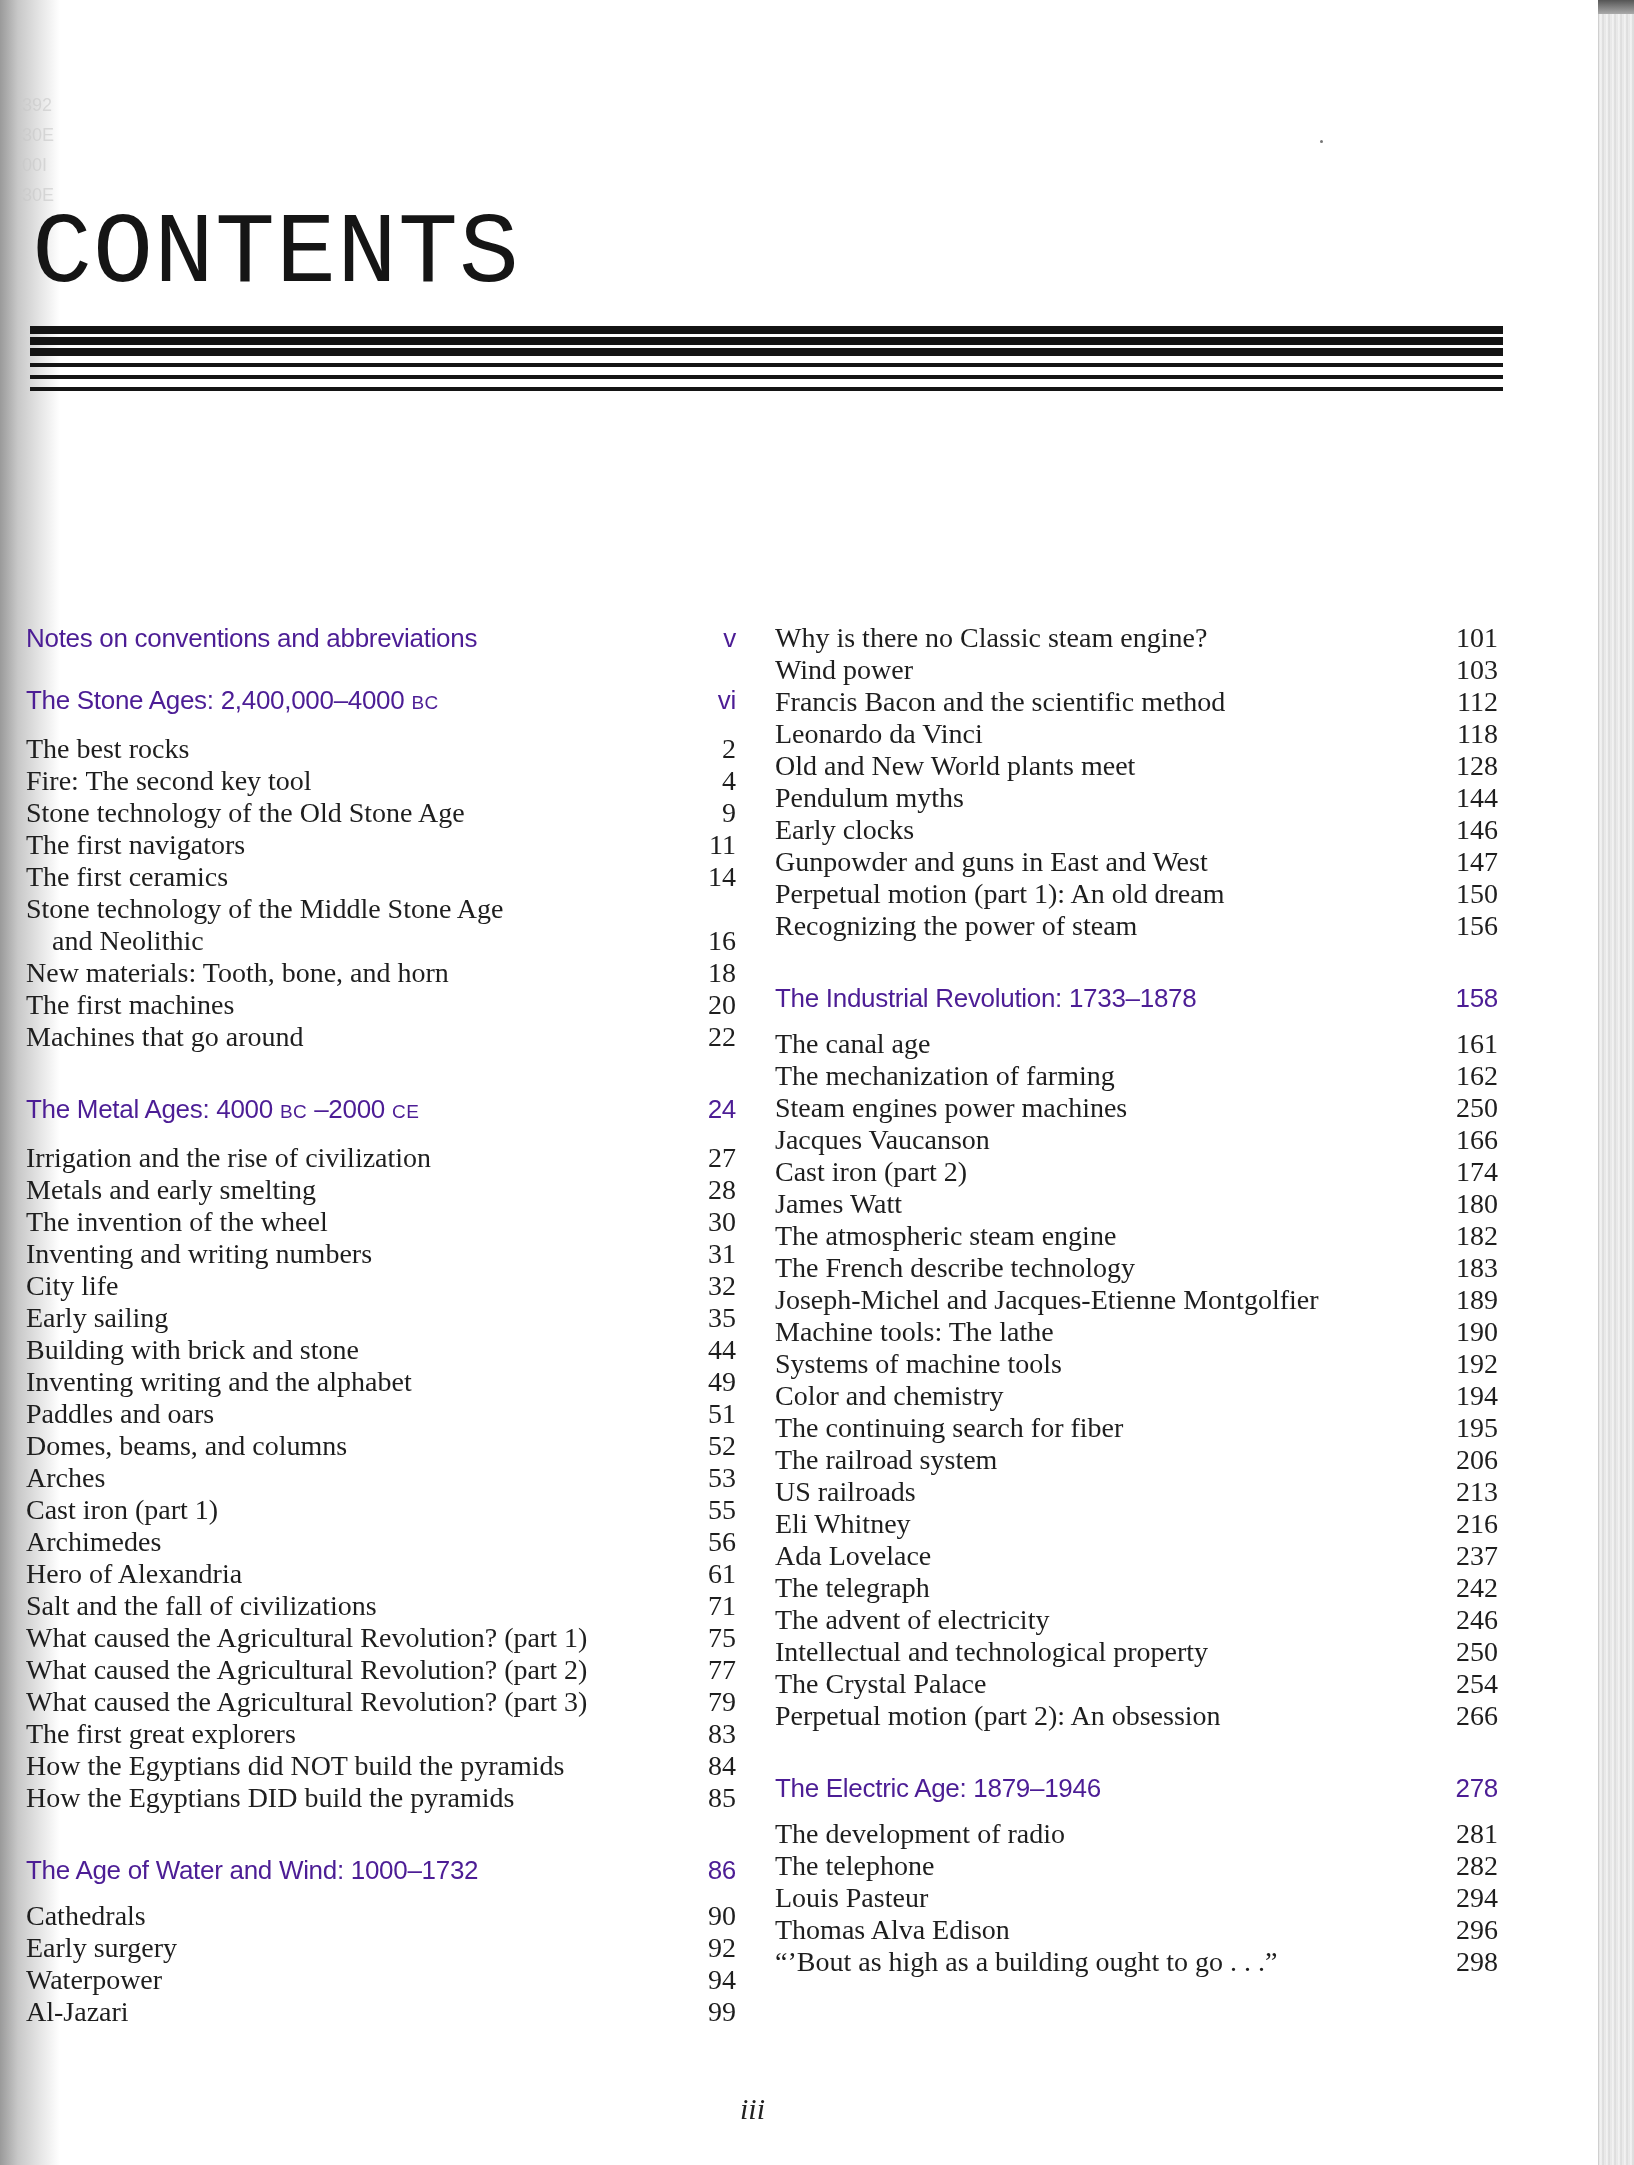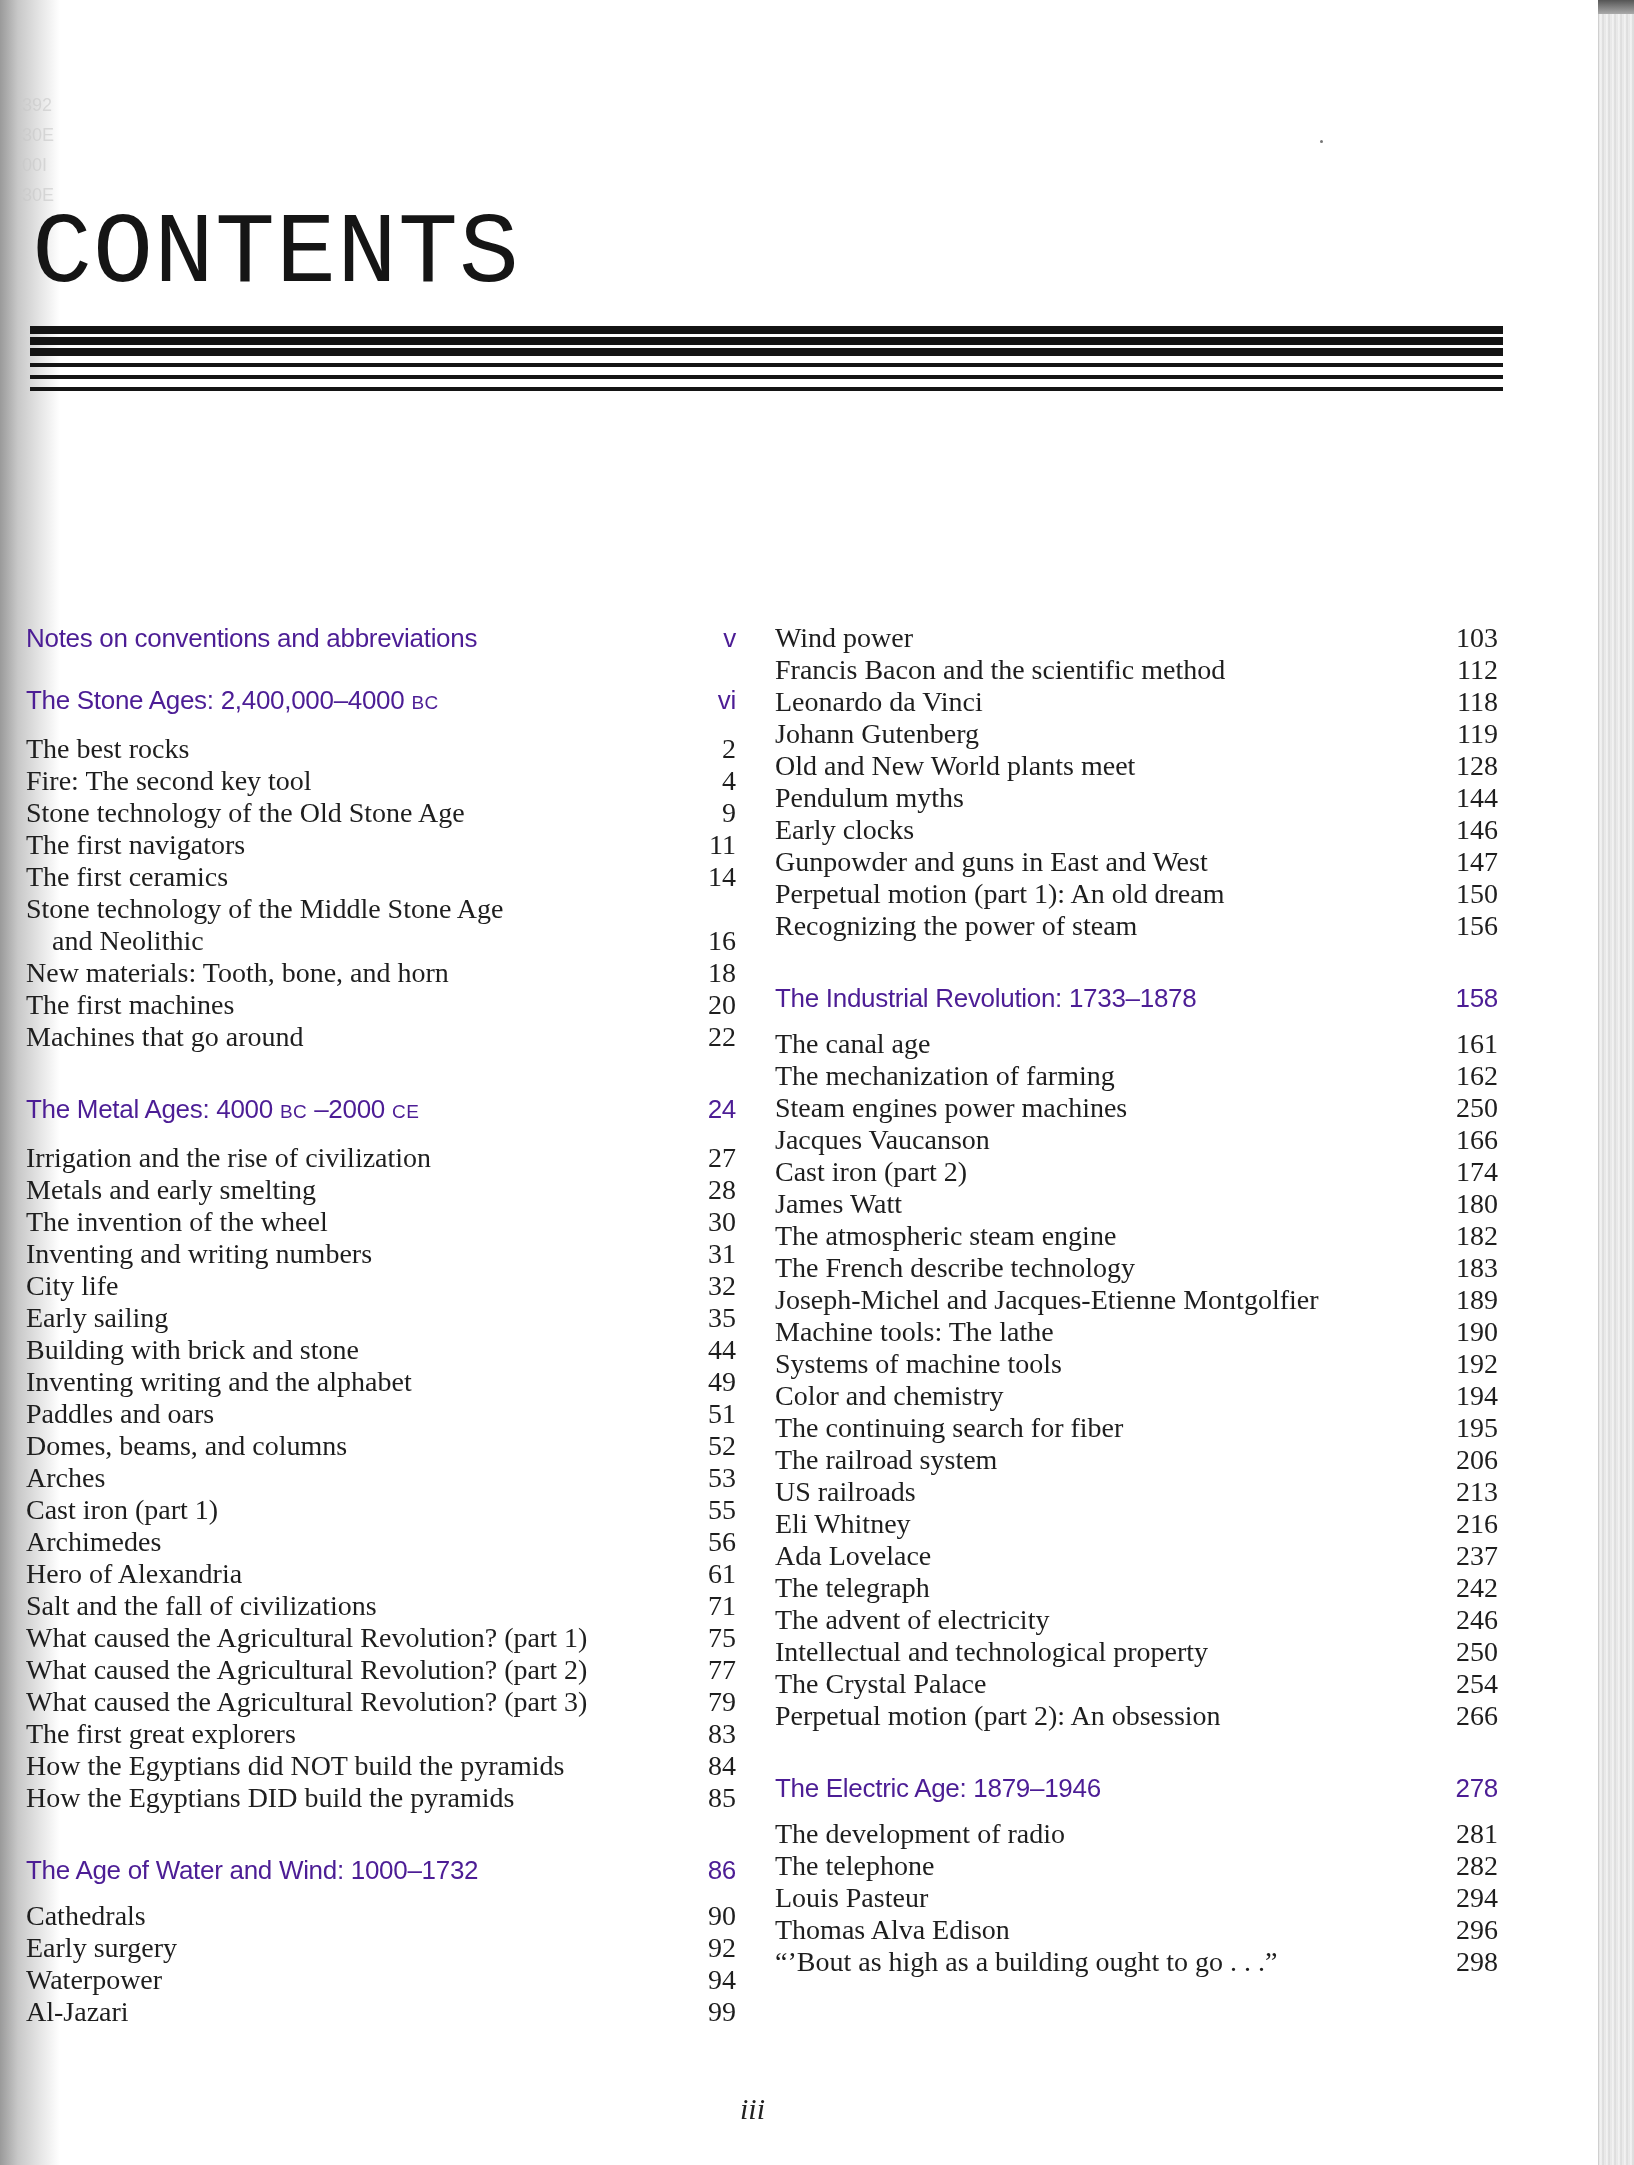--- a/index.html
+++ b/index.html
@@ -259,34 +259,34 @@
       <div class="row">
         <span class="t">Al-Jazari</span>
         <span class="p">99</span>
       </div>
     </div>
 </div>
 
 <div class="col col-right">
   <div id="sec2b">
       <div class="row">
+        <span class="t">Why is there no Classic steam engine?</span>
+        <span class="p">101</span>
+      </div>
+      <div class="row">
         <span class="t">Wind power</span>
         <span class="p">103</span>
       </div>
       <div class="row">
         <span class="t">Francis Bacon and the scientific method</span>
         <span class="p">112</span>
       </div>
       <div class="row">
         <span class="t">Leonardo da Vinci</span>
         <span class="p">118</span>
-      </div>
-      <div class="row">
-        <span class="t">Johann Gutenberg</span>
-        <span class="p">119</span>
       </div>
       <div class="row">
         <span class="t">Old and New World plants meet</span>
         <span class="p">128</span>
       </div>
       <div class="row">
         <span class="t">Pendulum myths</span>
         <span class="p">144</span>
       </div>
       <div class="row">

